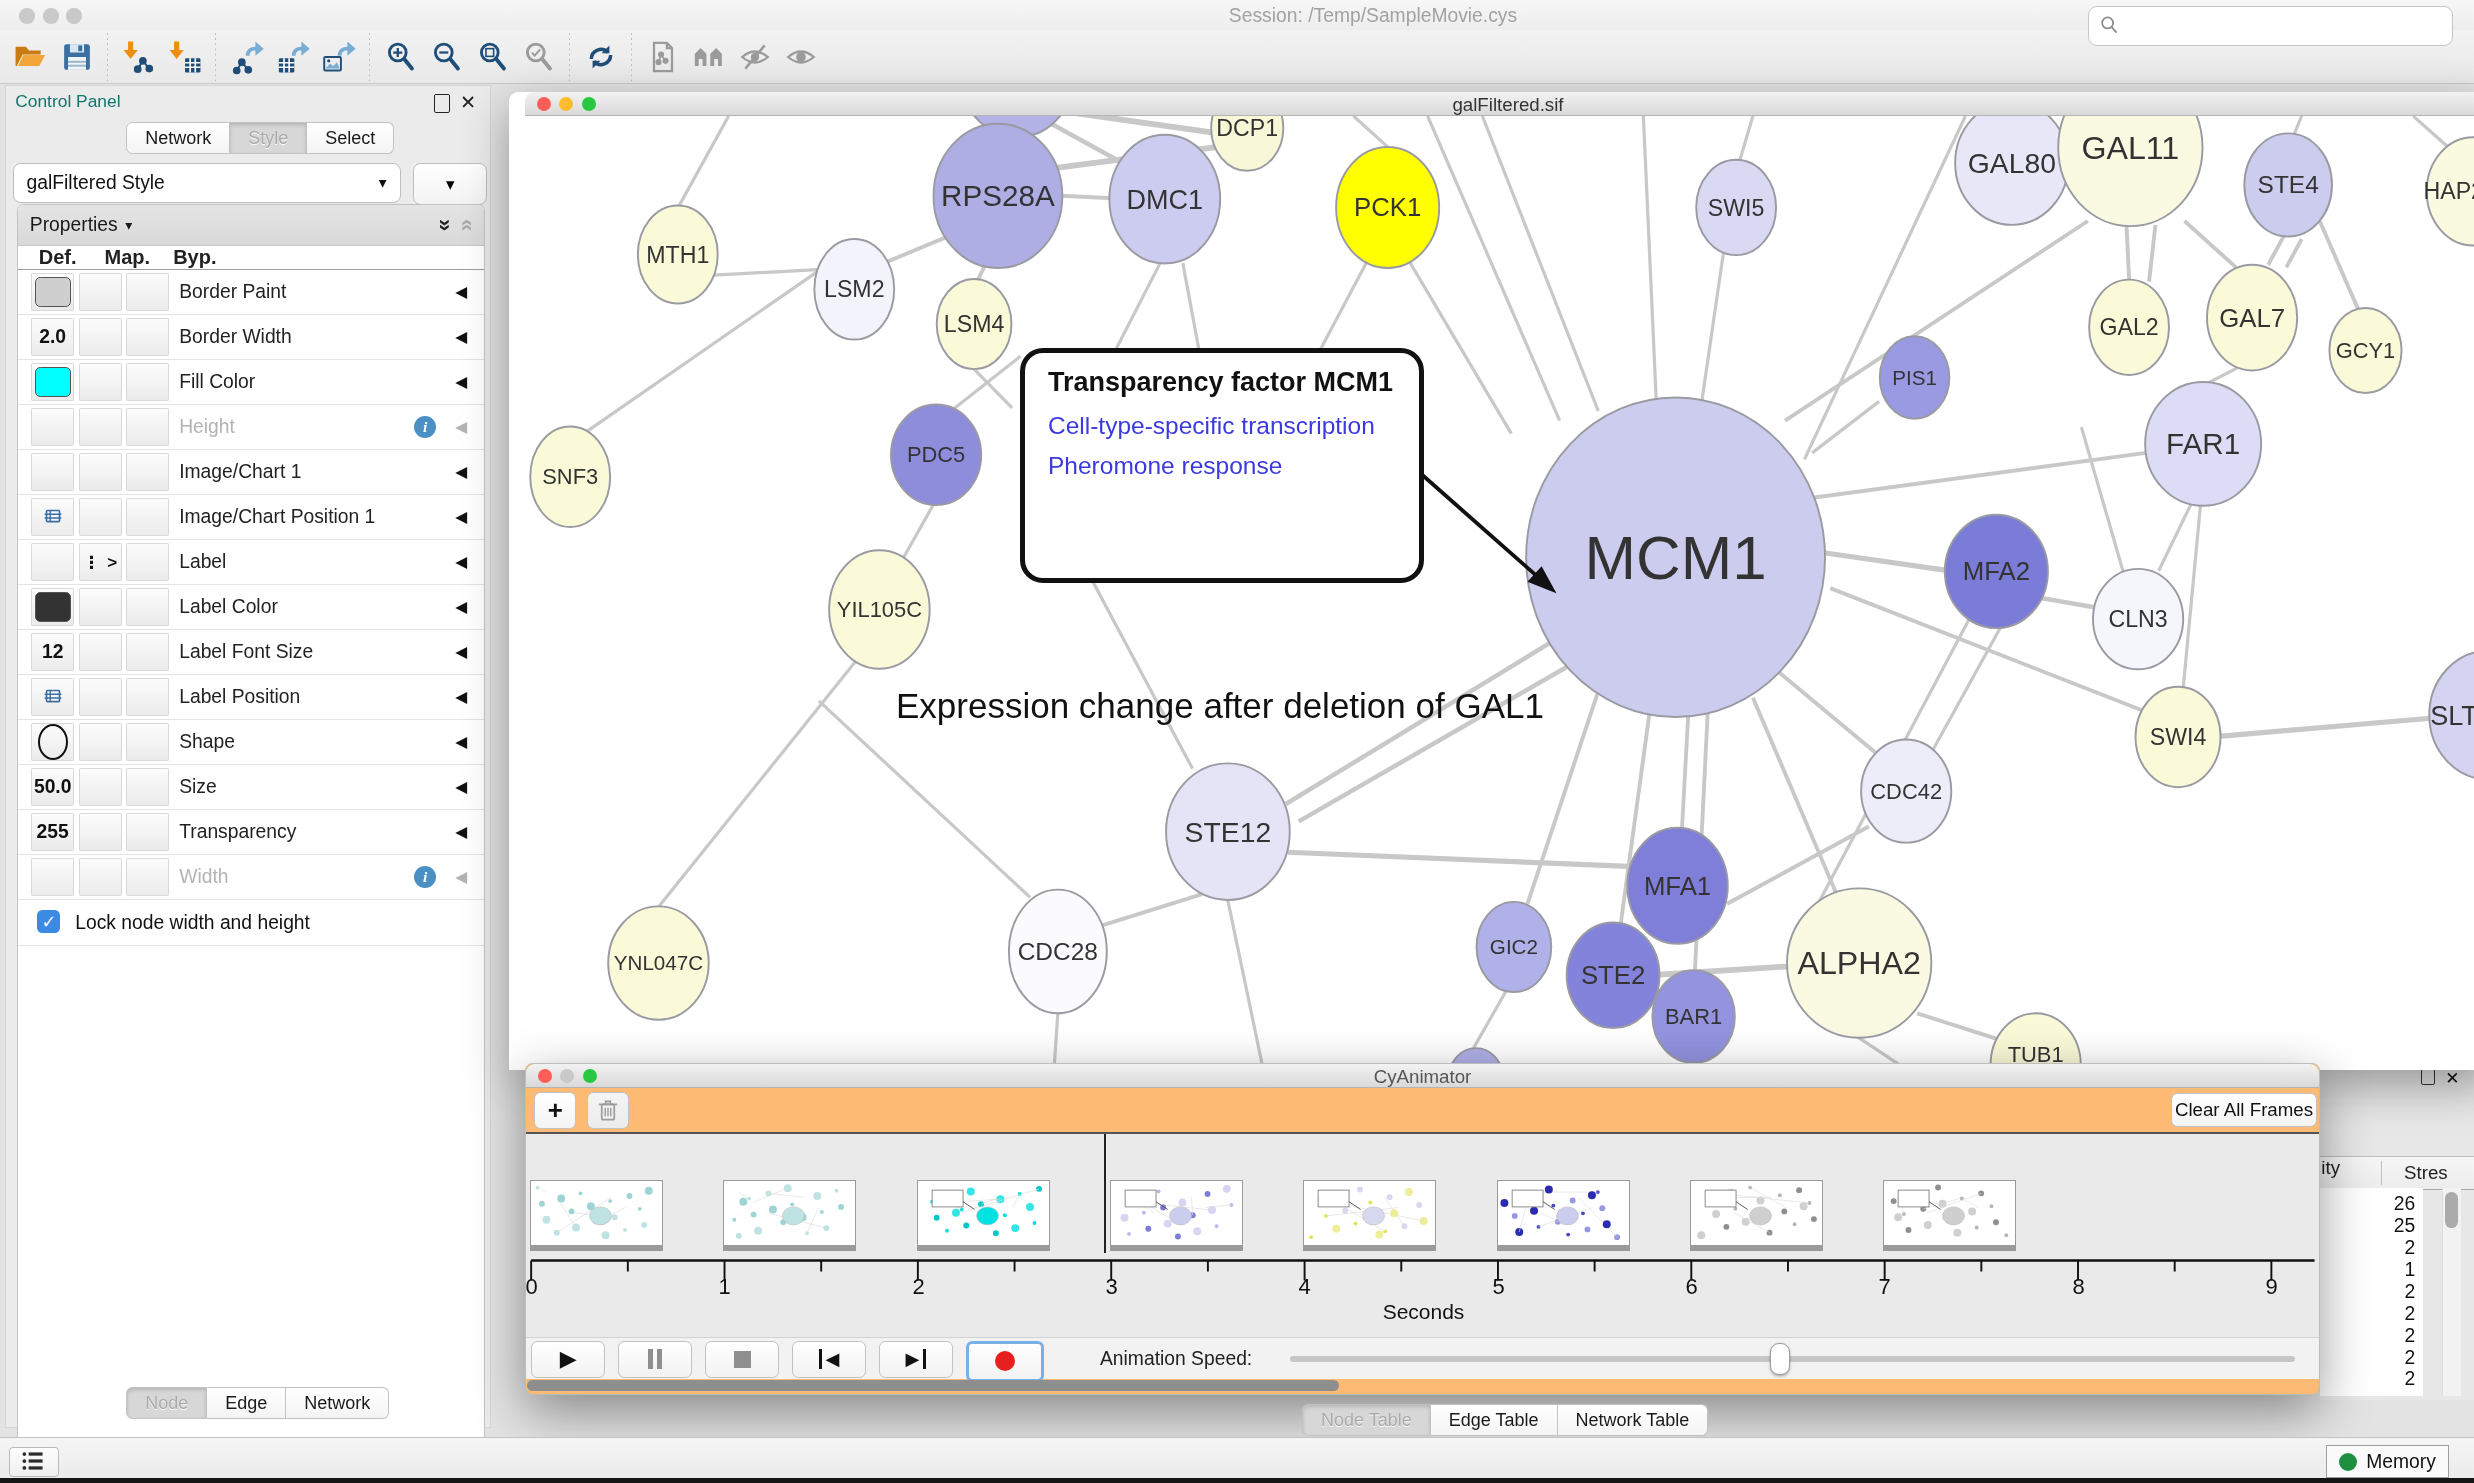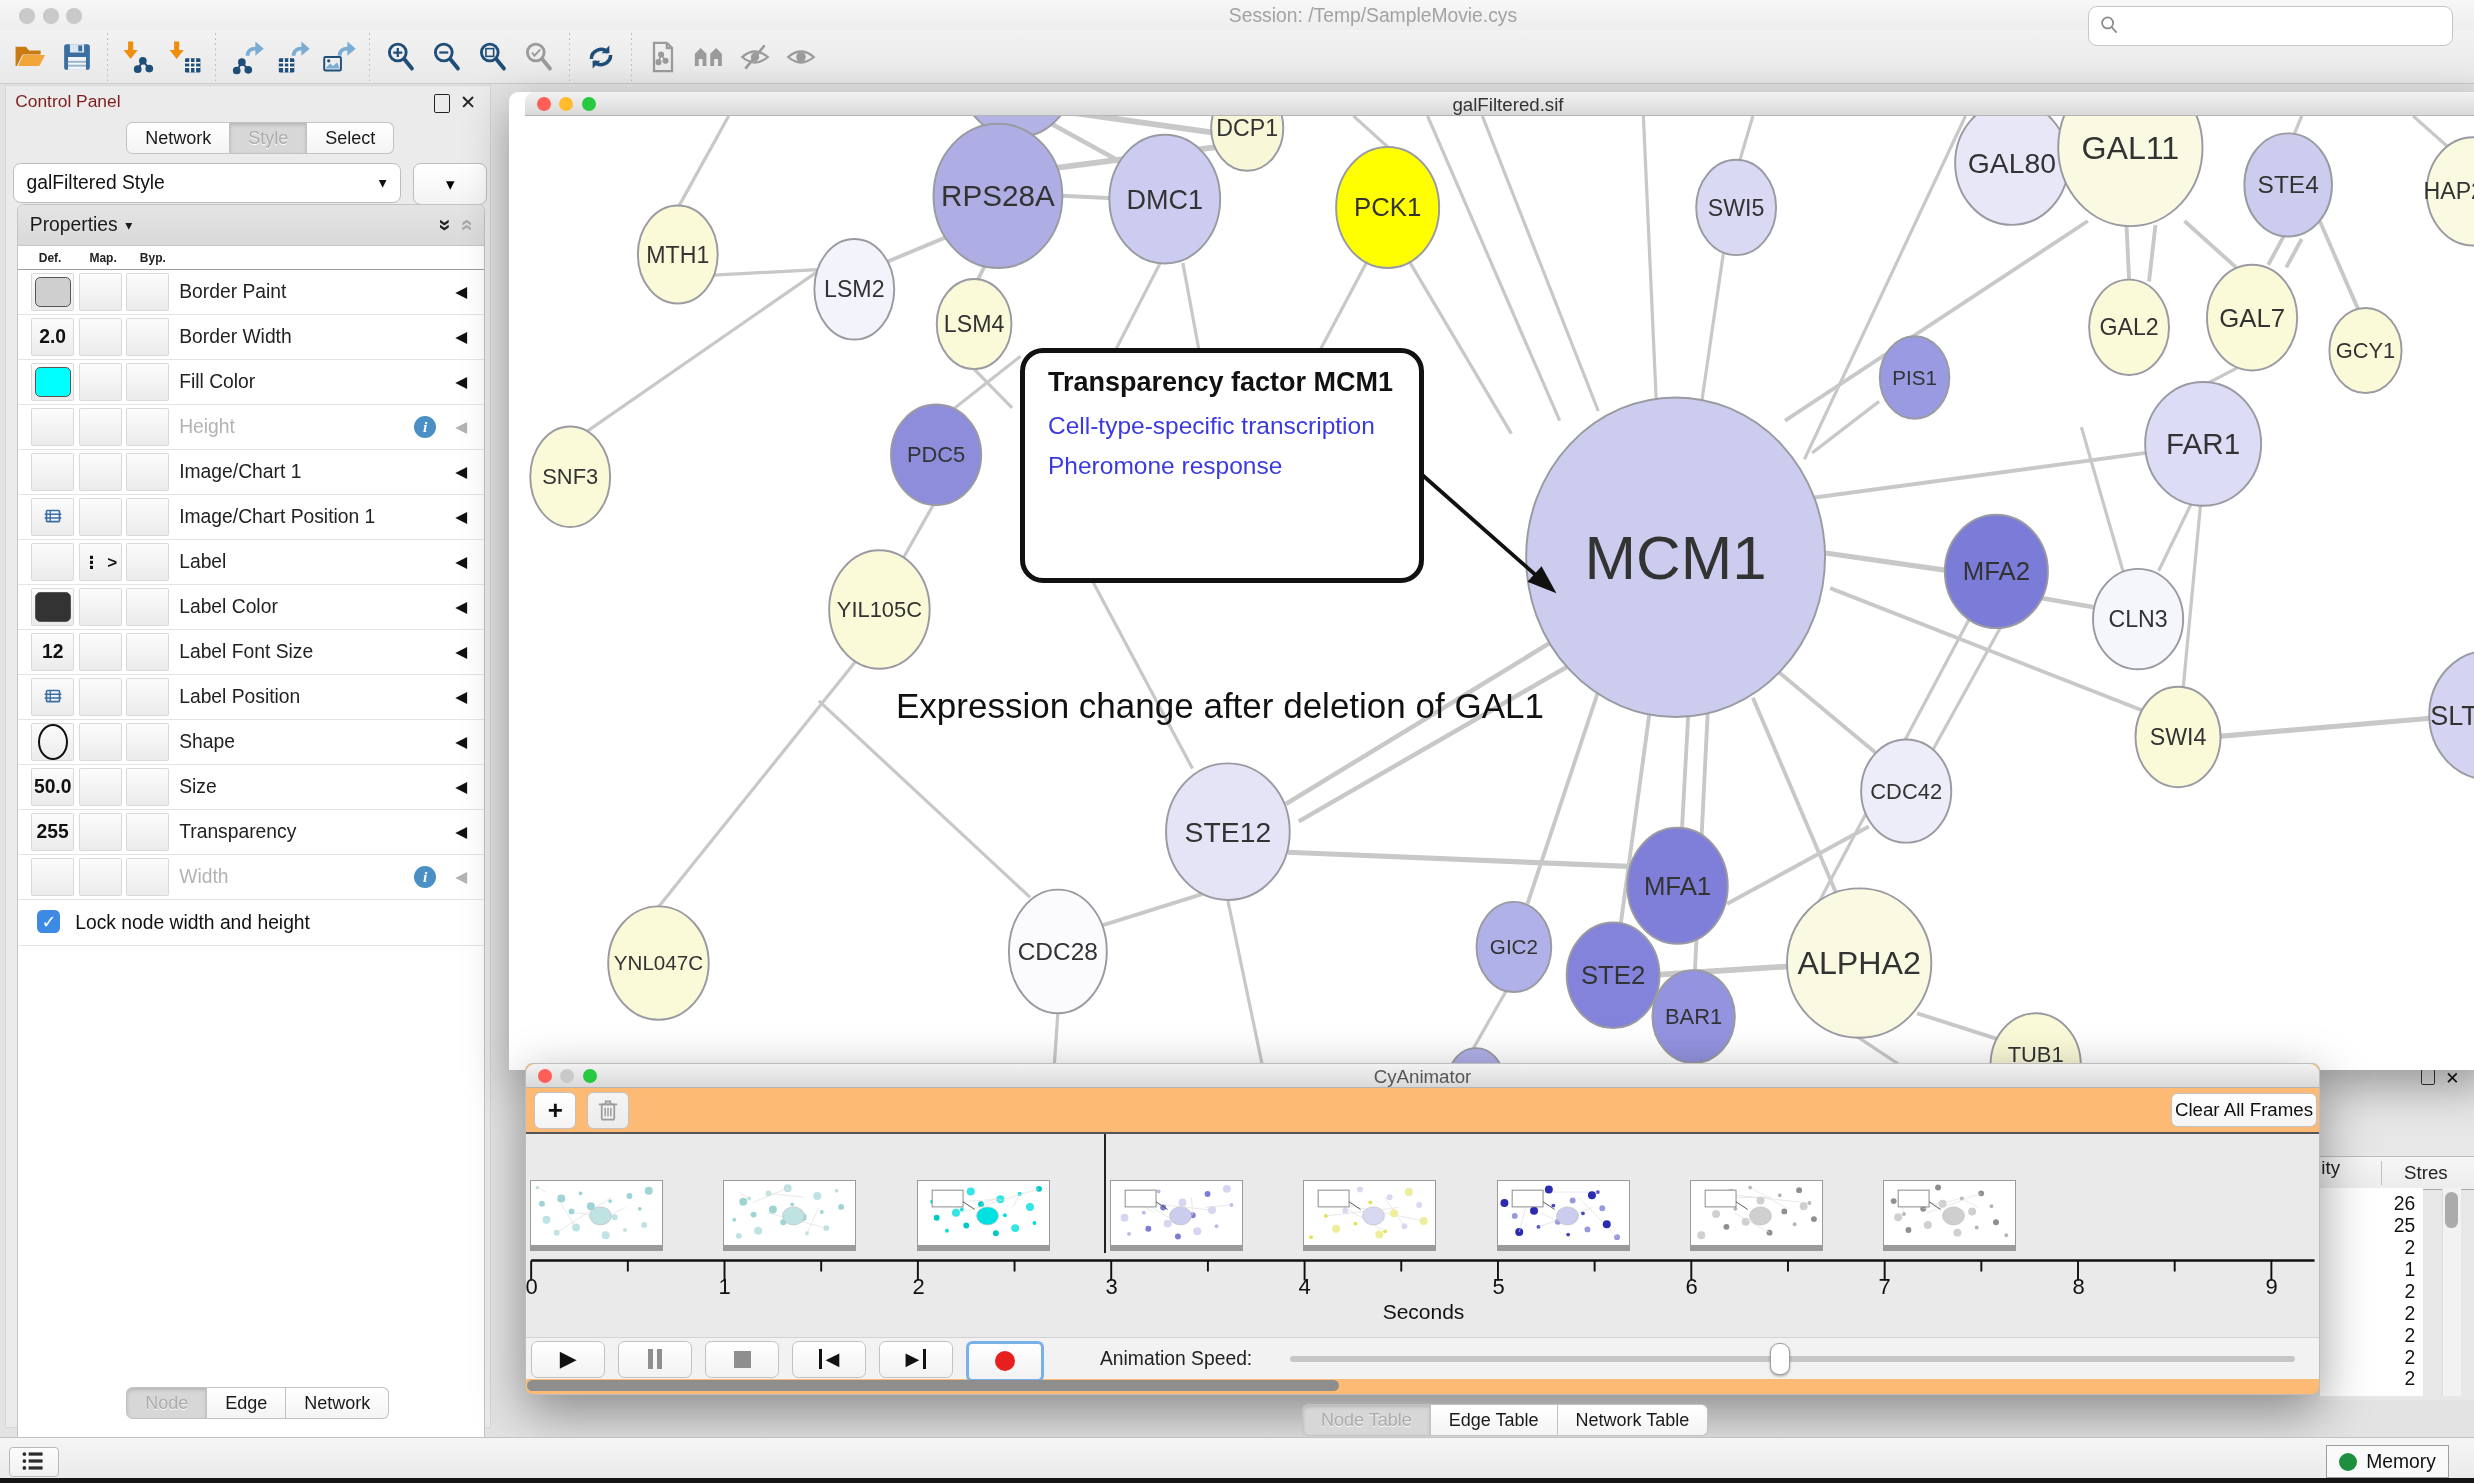--- a/index.html
+++ b/index.html
@@ -20,21 +20,21 @@
     display:flex;align-items:center;padding-left:7.7px;box-sizing:border-box;}
   .tbicon{width:37px;height:37px;margin:0 4.5px;display:flex;align-items:center;justify-content:center;}
   .tbsep{width:0.6px;height:48px;margin:0 7.7px;
     background-image:linear-gradient(#b9b9b9 40%,transparent 0);background-size:1.3px 5.2px;}
   #search-box{position:absolute;right:22px;top:6.4px;width:365px;height:40px;background:#fff;
     border:1.3px solid #c6c6c6;border-radius:9px;display:flex;align-items:center;padding-left:9px;box-sizing:border-box;}
   #search-box input{border:none;outline:none;font-size:18px;width:309px;background:transparent;}
   
   #control-panel{position:absolute;left:5.2px;top:85px;width:486px;height:1343px;background:#ebebeb;
     border:0.6px solid #d6d6d6;box-sizing:border-box;}
-  #cp-title{position:absolute;left:9px;top:5.2px;font-size:17.4px;color:#7f1d1d;}
+  #cp-title{position:absolute;left:9px;top:5.2px;font-size:17.4px;color:#0f766e;}
   .winbtn{position:absolute;top:7.7px;font-size:17px;color:#222;line-height:17px;}
   #cp-float{right:40px;width:14px;height:17px;border:1.9px solid #222;border-radius:1.9px;}
   #cp-close{right:14px;font-weight:bold;font-size:19.3px;}
   .seg{position:absolute;display:flex;}
   .seg .tab{font-size:18px;height:30px;line-height:30px;padding:0 18px;background:linear-gradient(#ffffff,#f4f4f4);
     border:0.6px solid #c2c2c2;border-left:none;color:#1a1a1a;white-space:nowrap;}
   .seg .tab:first-child{border-left:0.6px solid #c2c2c2;border-radius:6.4px 0 0 6.4px;}
   .seg .tab:last-child{border-radius:0 6.4px 6.4px 0;}
   .seg .tab.active{background:#d7d7d7;color:#ababab;text-shadow:0 0.6px 0.6px #fff;
     box-shadow:inset 0 1.9px 3.9px rgba(0,0,0,.16);}
@@ -42,21 +42,21 @@
   #style-combo{position:absolute;left:6.4px;top:77px;width:388px;height:40px;background:#fff;
     border:0.6px solid #bdbdbd;border-radius:7.7px;font-size:19.3px;color:#111;display:flex;align-items:center;
     padding:0 13px;box-sizing:border-box;justify-content:space-between;}
   #style-combo-btn{position:absolute;left:407px;top:77px;width:72px;height:40px;background:linear-gradient(#fff,#f3f3f3);
     border:0.6px solid #bdbdbd;border-radius:7.7px;display:flex;align-items:center;justify-content:center;font-size:17px;}
   #props-card{position:absolute;left:11px;top:118px;width:466px;height:1254px;background:#fff;
     border:0.6px solid #c3c3c3;border-radius:6.4px;overflow:hidden;}
   #props-header{height:40px;background:linear-gradient(#e4e4e4,#d9d9d9);border-bottom:0.6px solid #c6c6c6;
     display:flex;align-items:center;padding:0 11.6px;font-size:19.3px;color:#1a1a1a;}
   .chev{display:inline-block;font-size:22px;font-weight:bold;transform:rotate(90deg);margin-left:9px;}
-  #props-colhdr{height:23px;display:flex;font-size:12px;font-weight:bold;color:#222;align-items:center;border-bottom:1.3px solid #9d9d9d;}
+  #props-colhdr{height:23px;display:flex;font-size:20px;font-weight:bold;color:#222;align-items:center;border-bottom:1.3px solid #9d9d9d;}
   #props-colhdr span:nth-child(1){margin-left:20.6px;} #props-colhdr span:nth-child(2){margin-left:28px;} #props-colhdr span:nth-child(3){margin-left:23px;}
   .prow{position:relative;height:44px;border-bottom:0.6px solid #e4e4e4;}
   .pcell{position:absolute;top:3.2px;width:41px;height:36px;background:linear-gradient(#fcfcfc,#ebebeb);
     border:0.6px solid #d9d9d9;border-radius:1.3px;display:flex;align-items:center;justify-content:center;}
   .cdef{left:13px;}.cmap{left:61px;}.cbyp{left:108px;}
   .swatch{width:34px;height:28px;border-radius:5.2px;border:1.3px solid #555;}
   .pval{font-size:19.3px;font-weight:bold;color:#111;}
   .plabel{position:absolute;left:161px;top:50%;transform:translateY(-50%);font-size:19.3px;color:#222;white-space:nowrap;}
   .prow.disabled .plabel{color:#b3b3b3;}
   .parrow{position:absolute;right:17px;top:50%;transform:translateY(-50%);font-size:15.5px;color:#111;}

